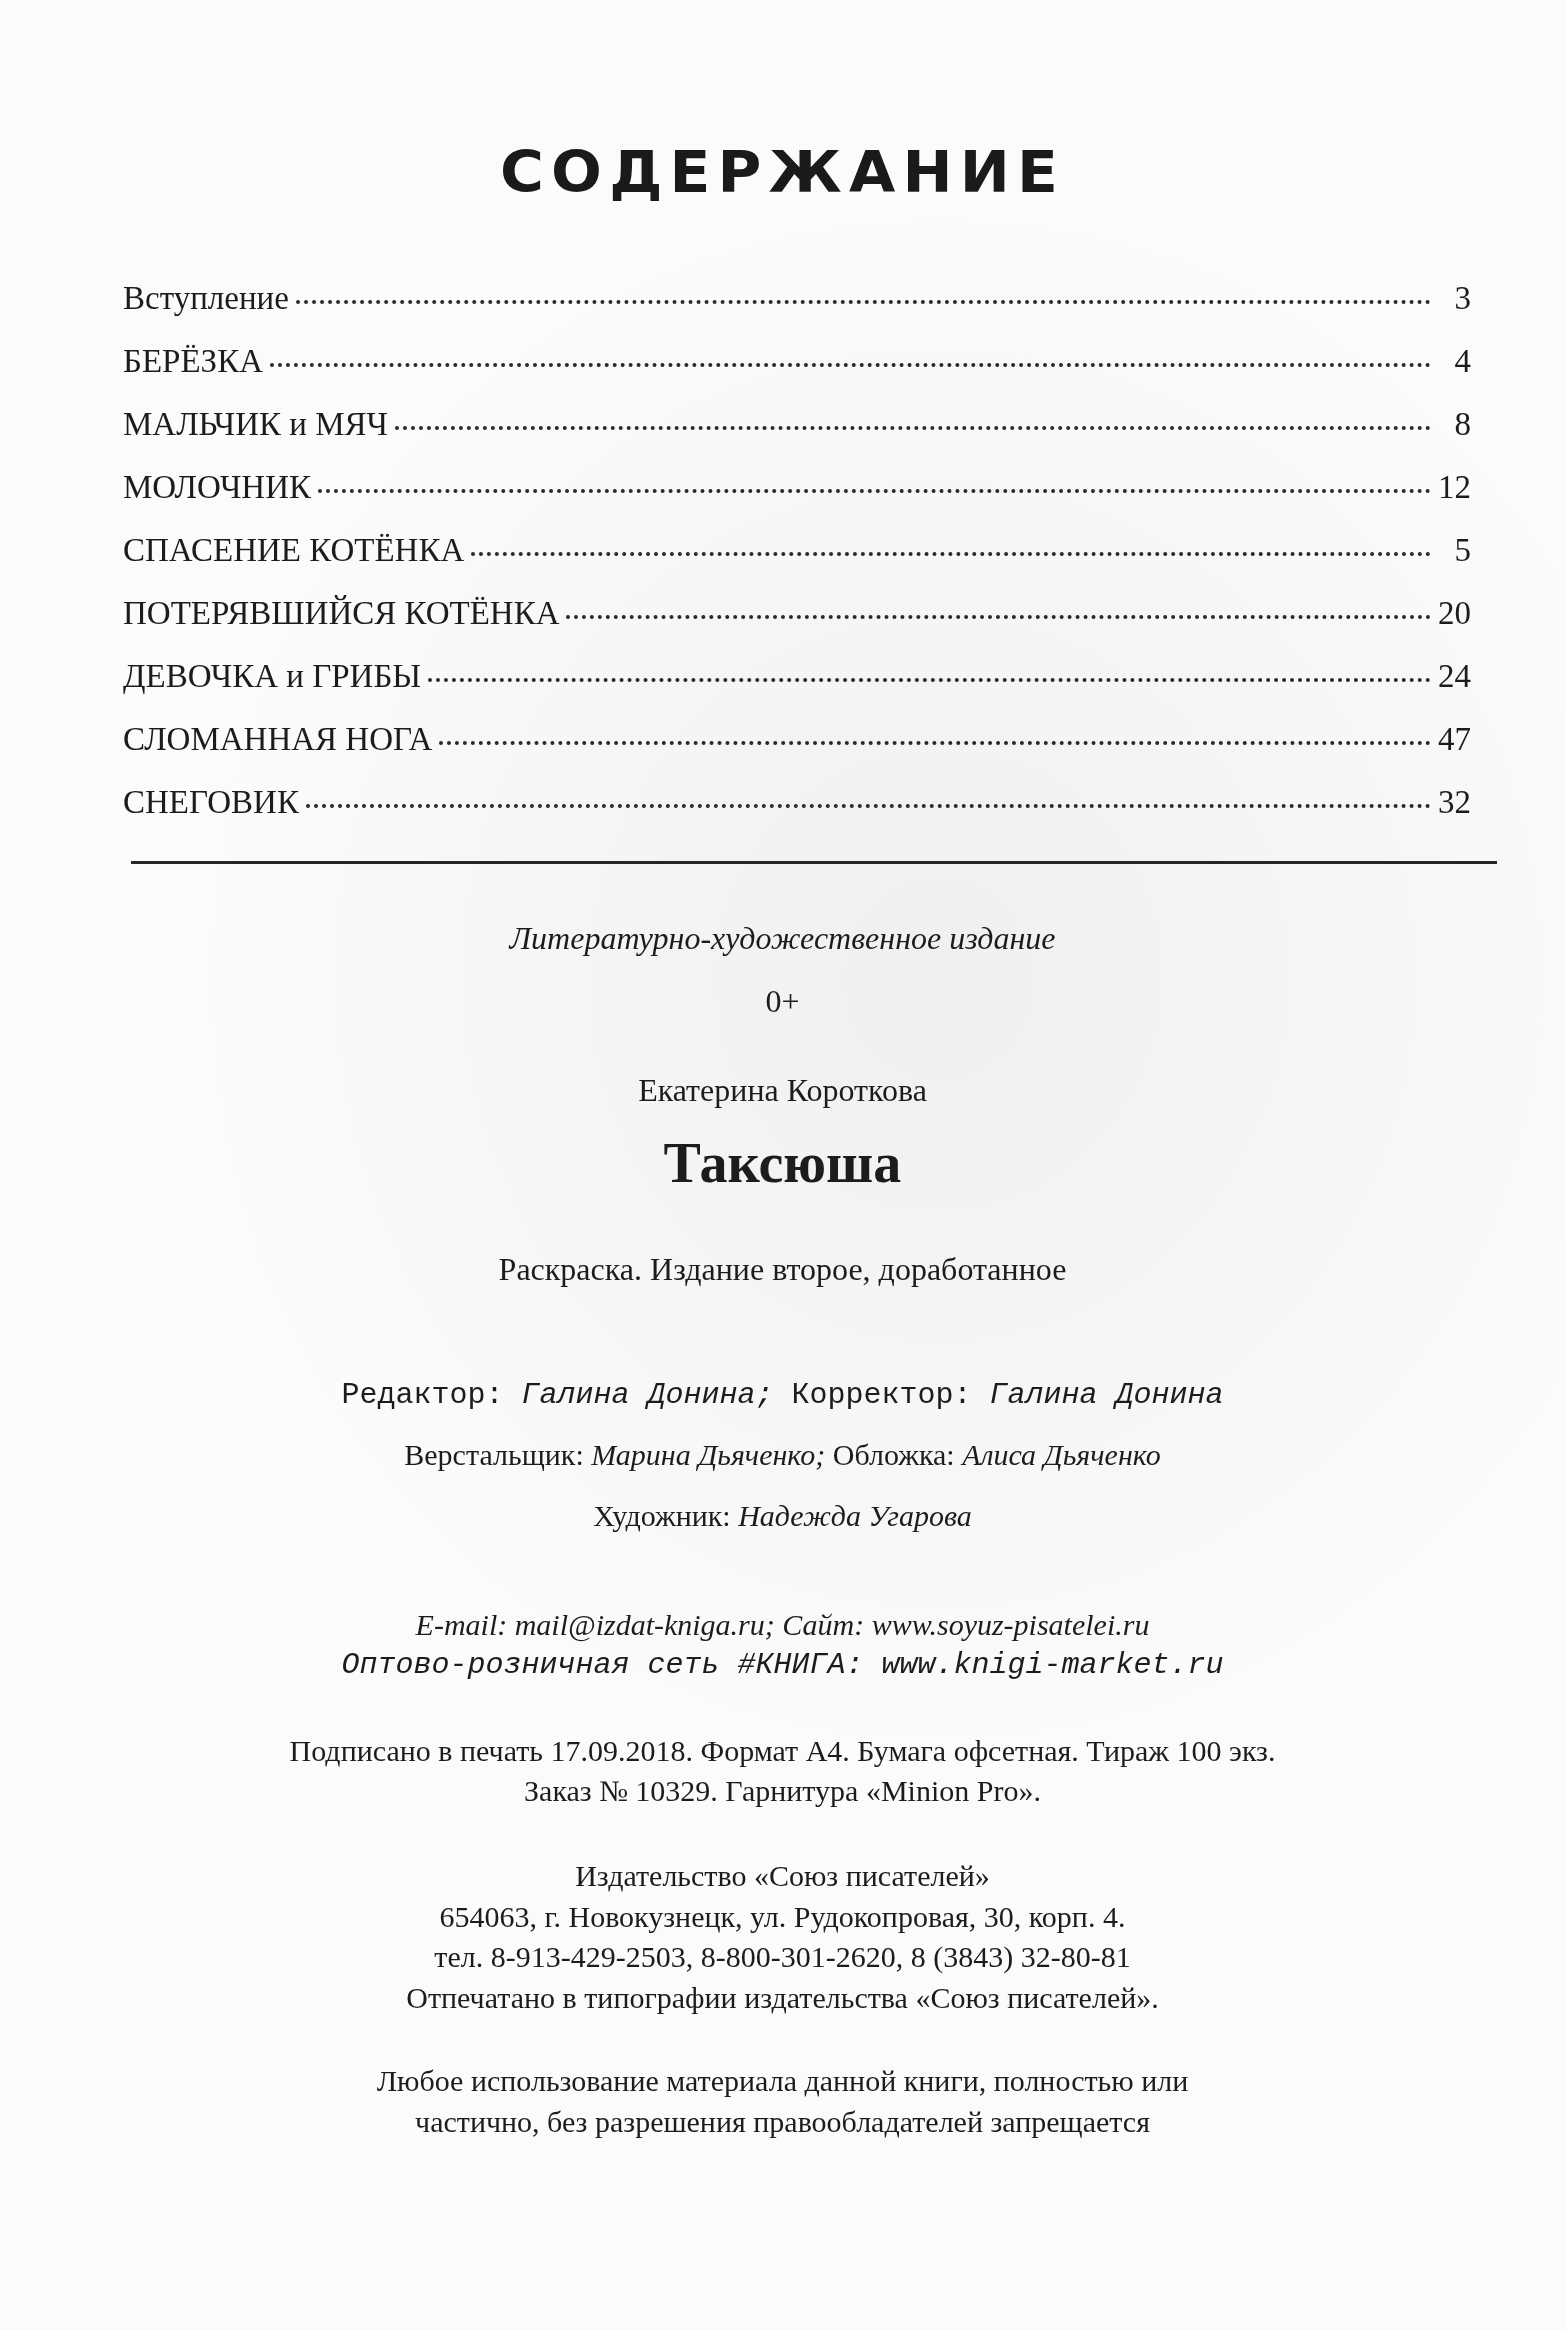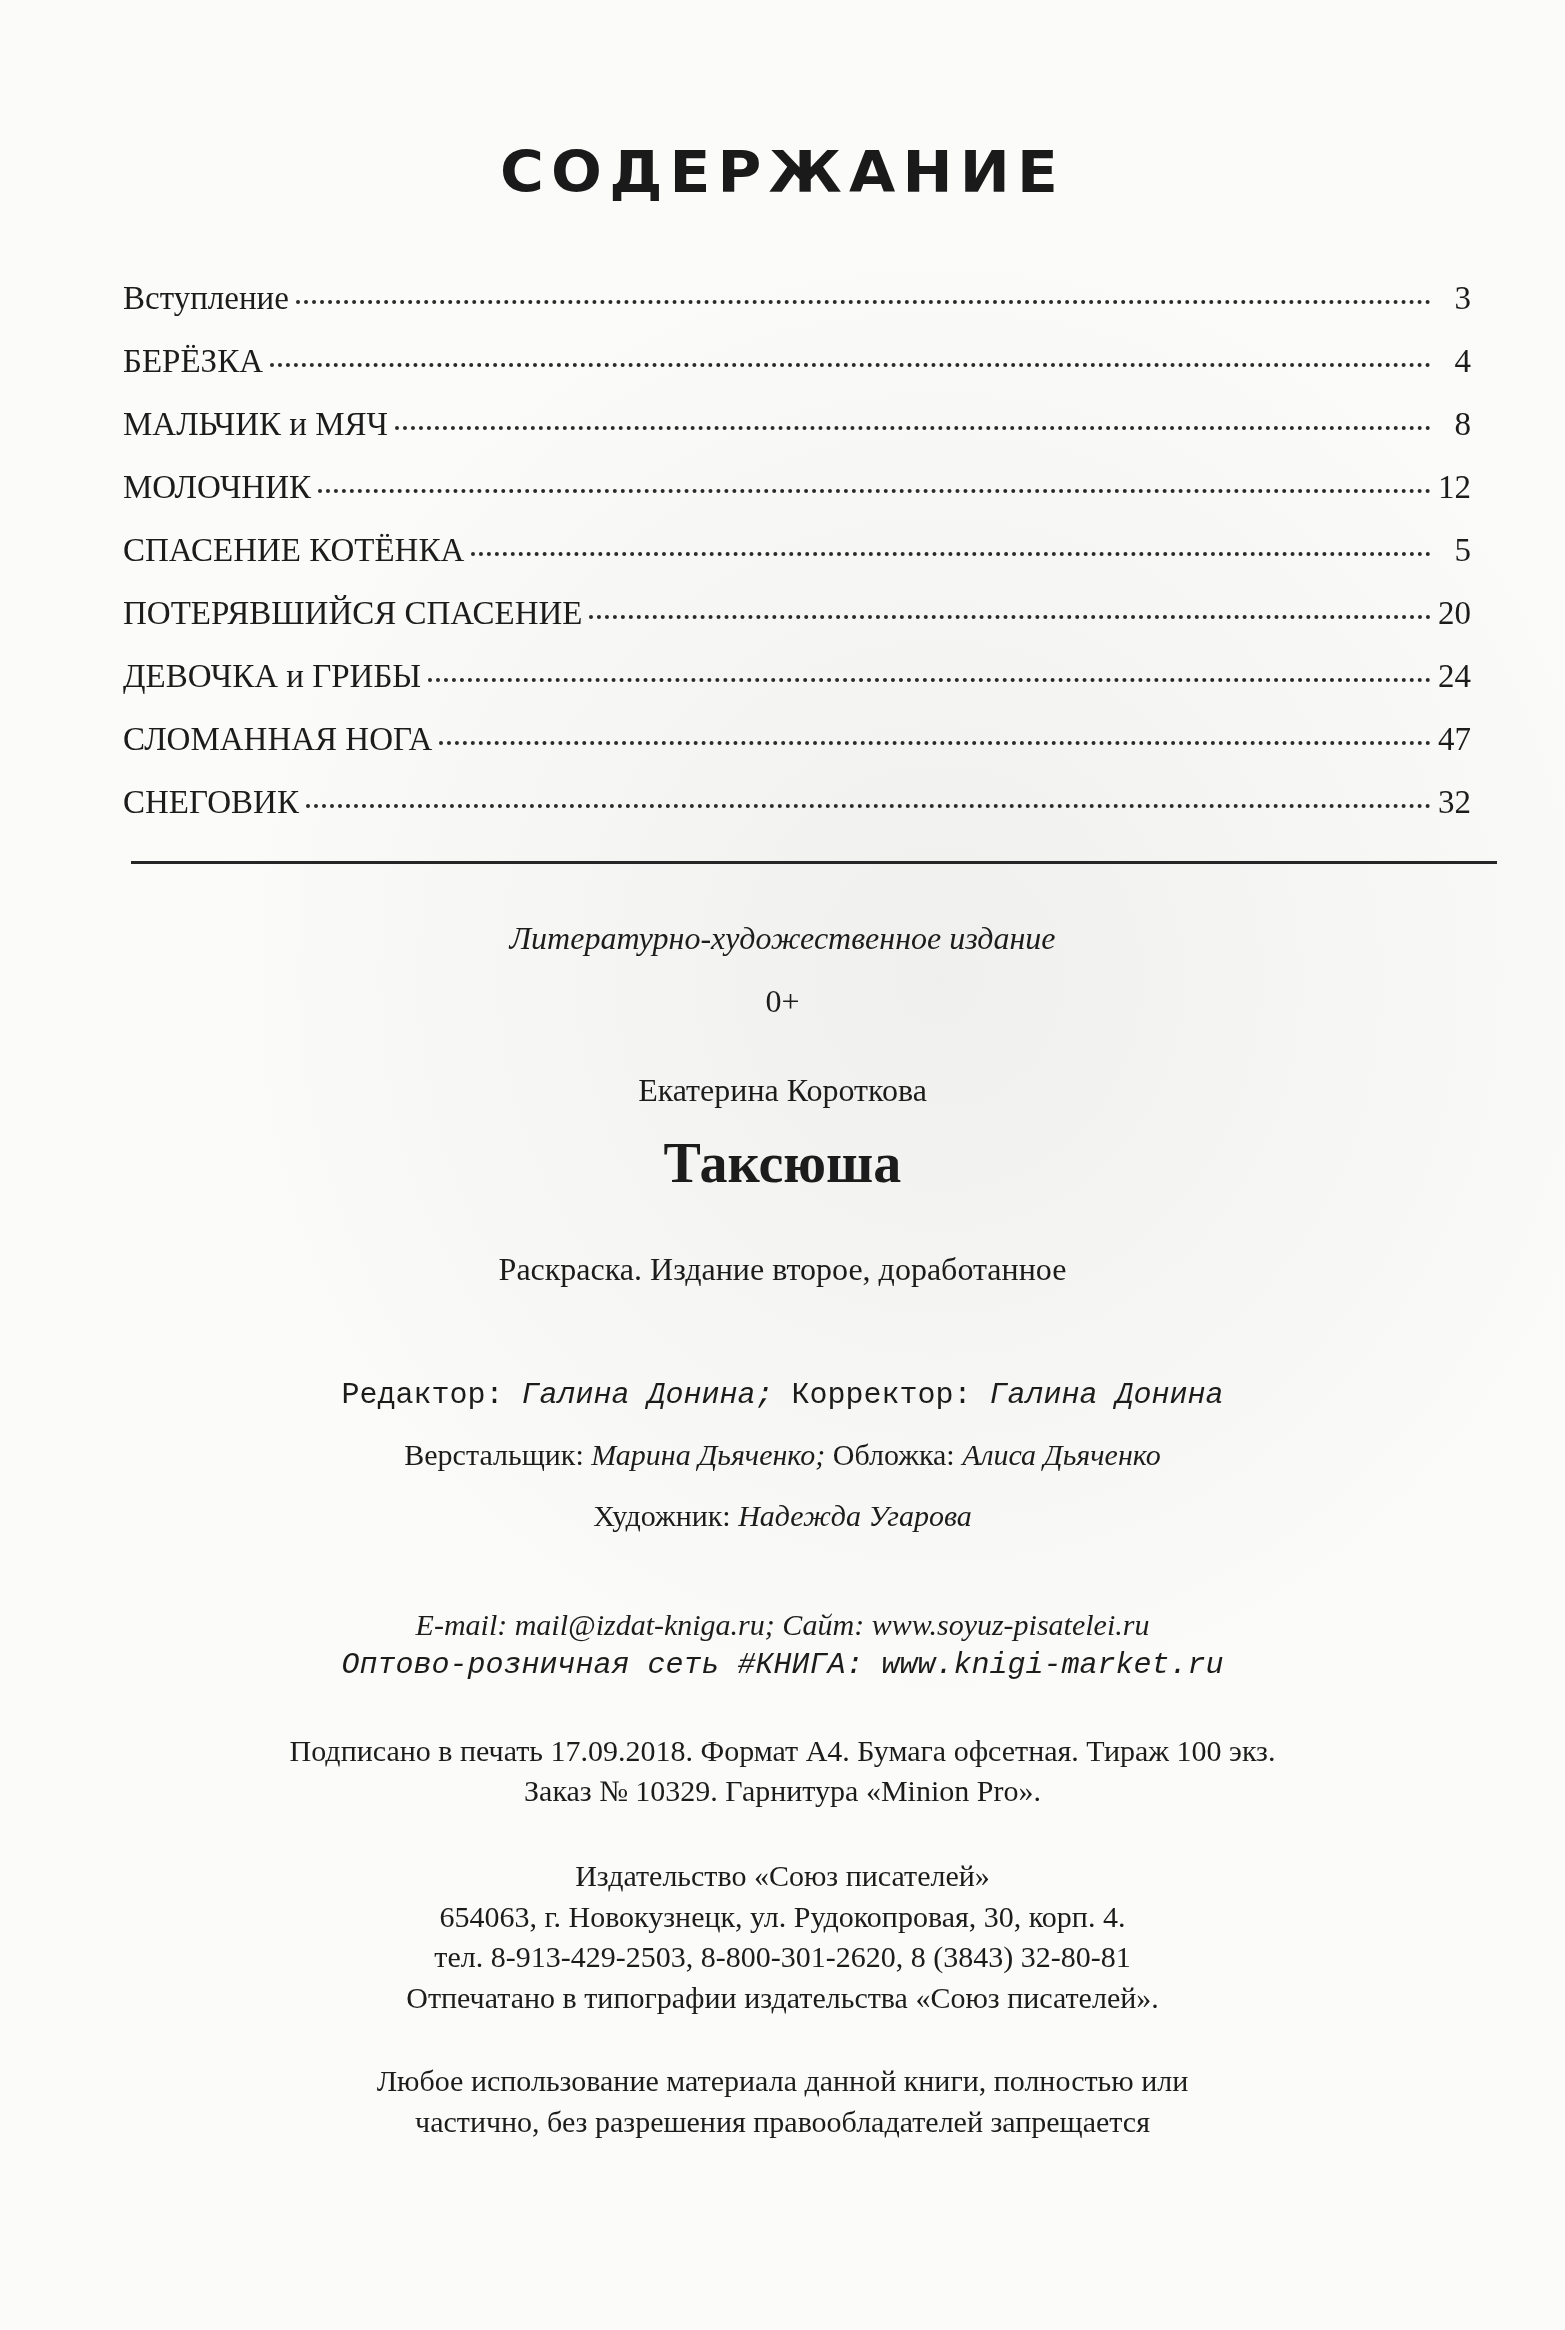--- a/index.html
+++ b/index.html
@@ -132,21 +132,21 @@
       <span class="label">МОЛОЧНИК</span>
       <span class="leader"></span>
       <span class="page-num">12</span>
     </div>
     <div class="toc-row">
       <span class="label">СПАСЕНИЕ КОТЁНКА</span>
       <span class="leader"></span>
       <span class="page-num">5</span>
     </div>
     <div class="toc-row">
-      <span class="label">ПОТЕРЯВШИЙСЯ СПАСЕНИЕ</span>
+      <span class="label">ПОТЕРЯВШИЙСЯ КОТЁНКА</span>
       <span class="leader"></span>
       <span class="page-num">20</span>
     </div>
     <div class="toc-row">
       <span class="label">ДЕВОЧКА и ГРИБЫ</span>
       <span class="leader"></span>
       <span class="page-num">24</span>
     </div>
     <div class="toc-row">
       <span class="label">СЛОМАННАЯ НОГА</span>

